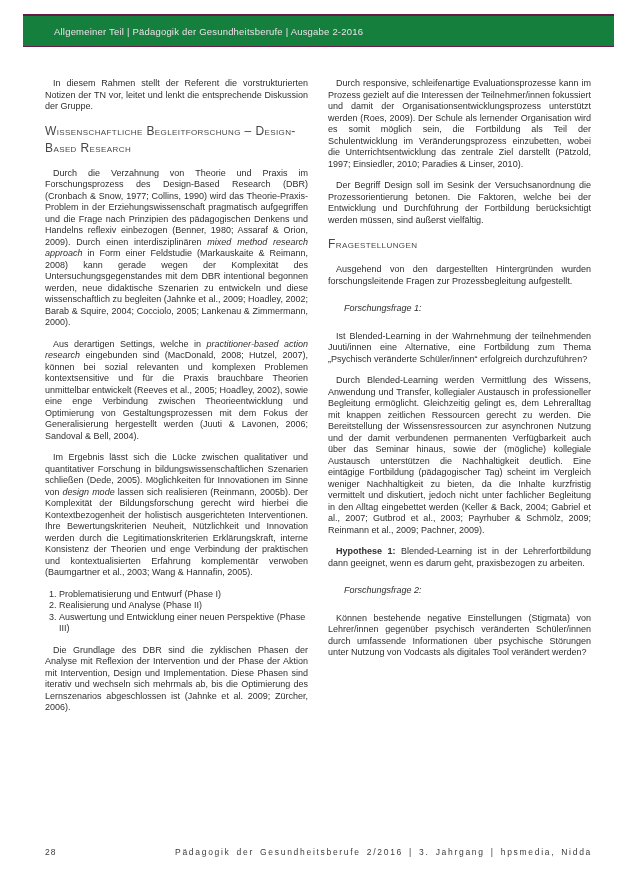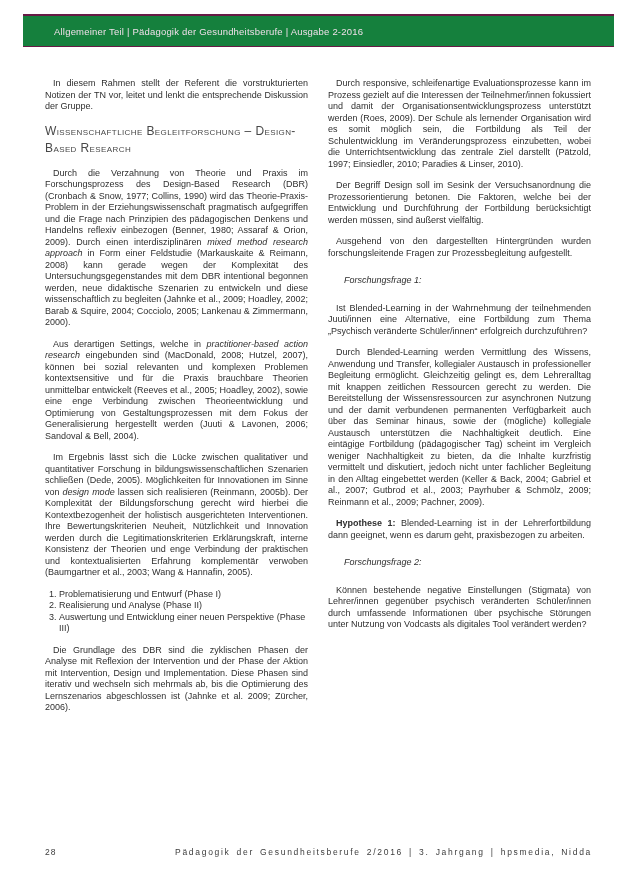--- a/index.html
+++ b/index.html
@@ -105,20 +105,21 @@
       <ol>
         <li>Problematisierung und Entwurf (Phase I)</li>
         <li>Realisierung und Analyse (Phase II)</li>
         <li>Auswertung und Entwicklung einer neuen Perspektive (Phase III)</li>
       </ol>
       <p>Die Grundlage des DBR sind die zyklischen Phasen der Analyse mit Reflexion der Intervention und der Phase der Aktion mit Intervention, Design und Implementation. Diese Phasen sind iterativ und wechseln sich mehrmals ab, bis die Optimierung des Lernszenarios abgeschlossen ist (Jahnke et al. 2009; Zürcher, 2006).</p>
     </div>
   <div class="column">
       <p>Durch responsive, schleifenartige Evaluationsprozesse kann im Prozess gezielt auf die Interessen der Teilnehmer/innen fokussiert und damit der Organisationsentwicklungsprozess unterstützt werden (Roes, 2009). Der Schule als lernender Organisation wird es somit möglich sein, die Fortbildung als Teil der Schulentwicklung im Veränderungsprozess einzubetten, wobei die Unterrichtsentwicklung das zentrale Ziel darstellt (Pätzold, 1997; Einsiedler, 2010; Paradies &amp; Linser, 2010).</p>
       <p>Der Begriff Design soll im Sesink der Versuchsanordnung die Prozessorientierung betonen. Die Faktoren, welche bei der Entwicklung und Durchführung der Fortbildung berücksichtigt werden müssen, sind äußerst vielfältig.</p>
+      <h2>Fragestellungen</h2>
       <p>Ausgehend von den dargestellten Hintergründen wurden forschungsleitende Fragen zur Prozessbegleitung aufgestellt.</p>
       <p class="qlabel"><em>Forschungsfrage 1:</em></p>
       <p>Ist Blended-Learning in der Wahrnehmung der teilnehmenden Juuti/innen eine Alternative, eine Fortbildung zum Thema „Psychisch veränderte Schüler/innen“ erfolgreich durchzuführen?</p>
       <p>Durch Blended-Learning werden Vermittlung des Wissens, Anwendung und Transfer, kollegialer Austausch in professioneller Begleitung ermöglicht. Gleichzeitig gelingt es, dem Lehreralltag mit knappen zeitlichen Ressourcen gerecht zu werden. Die Bereitstellung der Wissensressourcen zur asynchronen Nutzung und der damit verbundenen permanenten Verfügbarkeit auch über das Seminar hinaus, sowie der (mögliche) kollegiale Austausch unterstützen die Nachhaltigkeit deutlich. Eine eintägige Fortbildung (pädagogischer Tag) scheint im Vergleich weniger Nachhaltigkeit zu bieten, da die Inhalte kurzfristig vermittelt und diskutiert, jedoch nicht unter fachlicher Begleitung in den Alltag eingebettet werden (Keller &amp; Back, 2004; Gabriel et al., 2007; Gutbrod et al., 2003; Payrhuber &amp; Schmölz, 2009; Reinmann et al., 2009; Pachner, 2009).</p>
       <p><strong>Hypothese 1:</strong> Blended-Learning ist in der Lehrerfortbildung dann geeignet, wenn es darum geht, praxisbezogen zu arbeiten.</p>
       <p class="qlabel"><em>Forschungsfrage 2:</em></p>
       <p>Können bestehende negative Einstellungen (Stigmata) von Lehrer/innen gegenüber psychisch veränderten Schüler/innen durch umfassende Informationen über psychische Störungen unter Nutzung von Vodcasts als digitales Tool verändert werden?</p>
     </div>
 </div>
 

